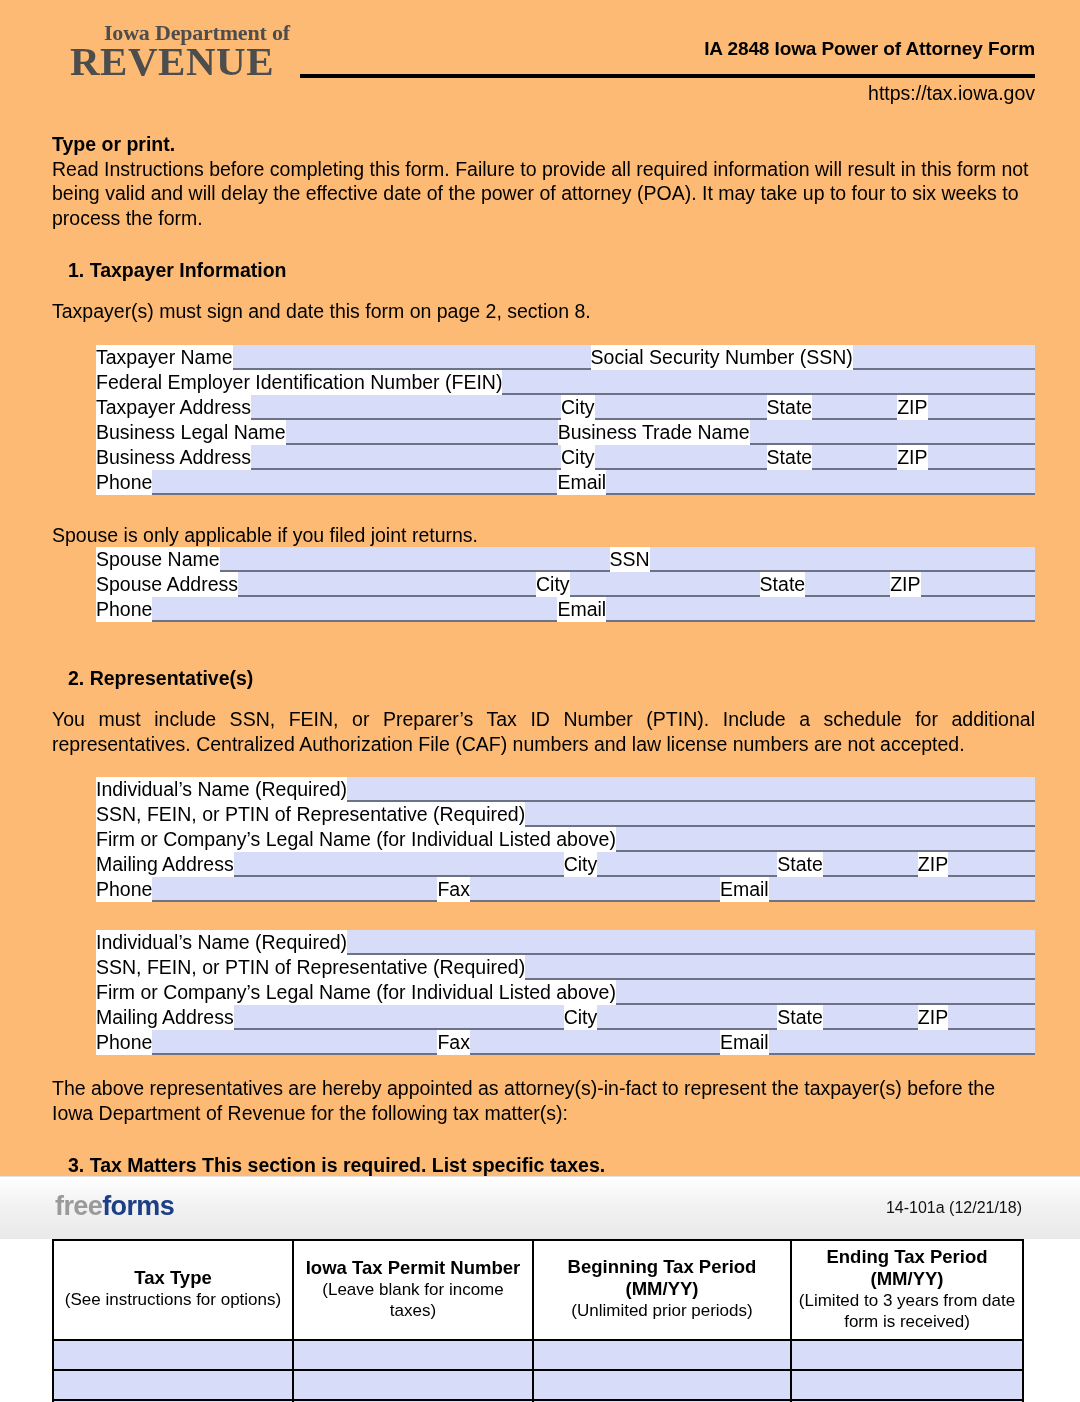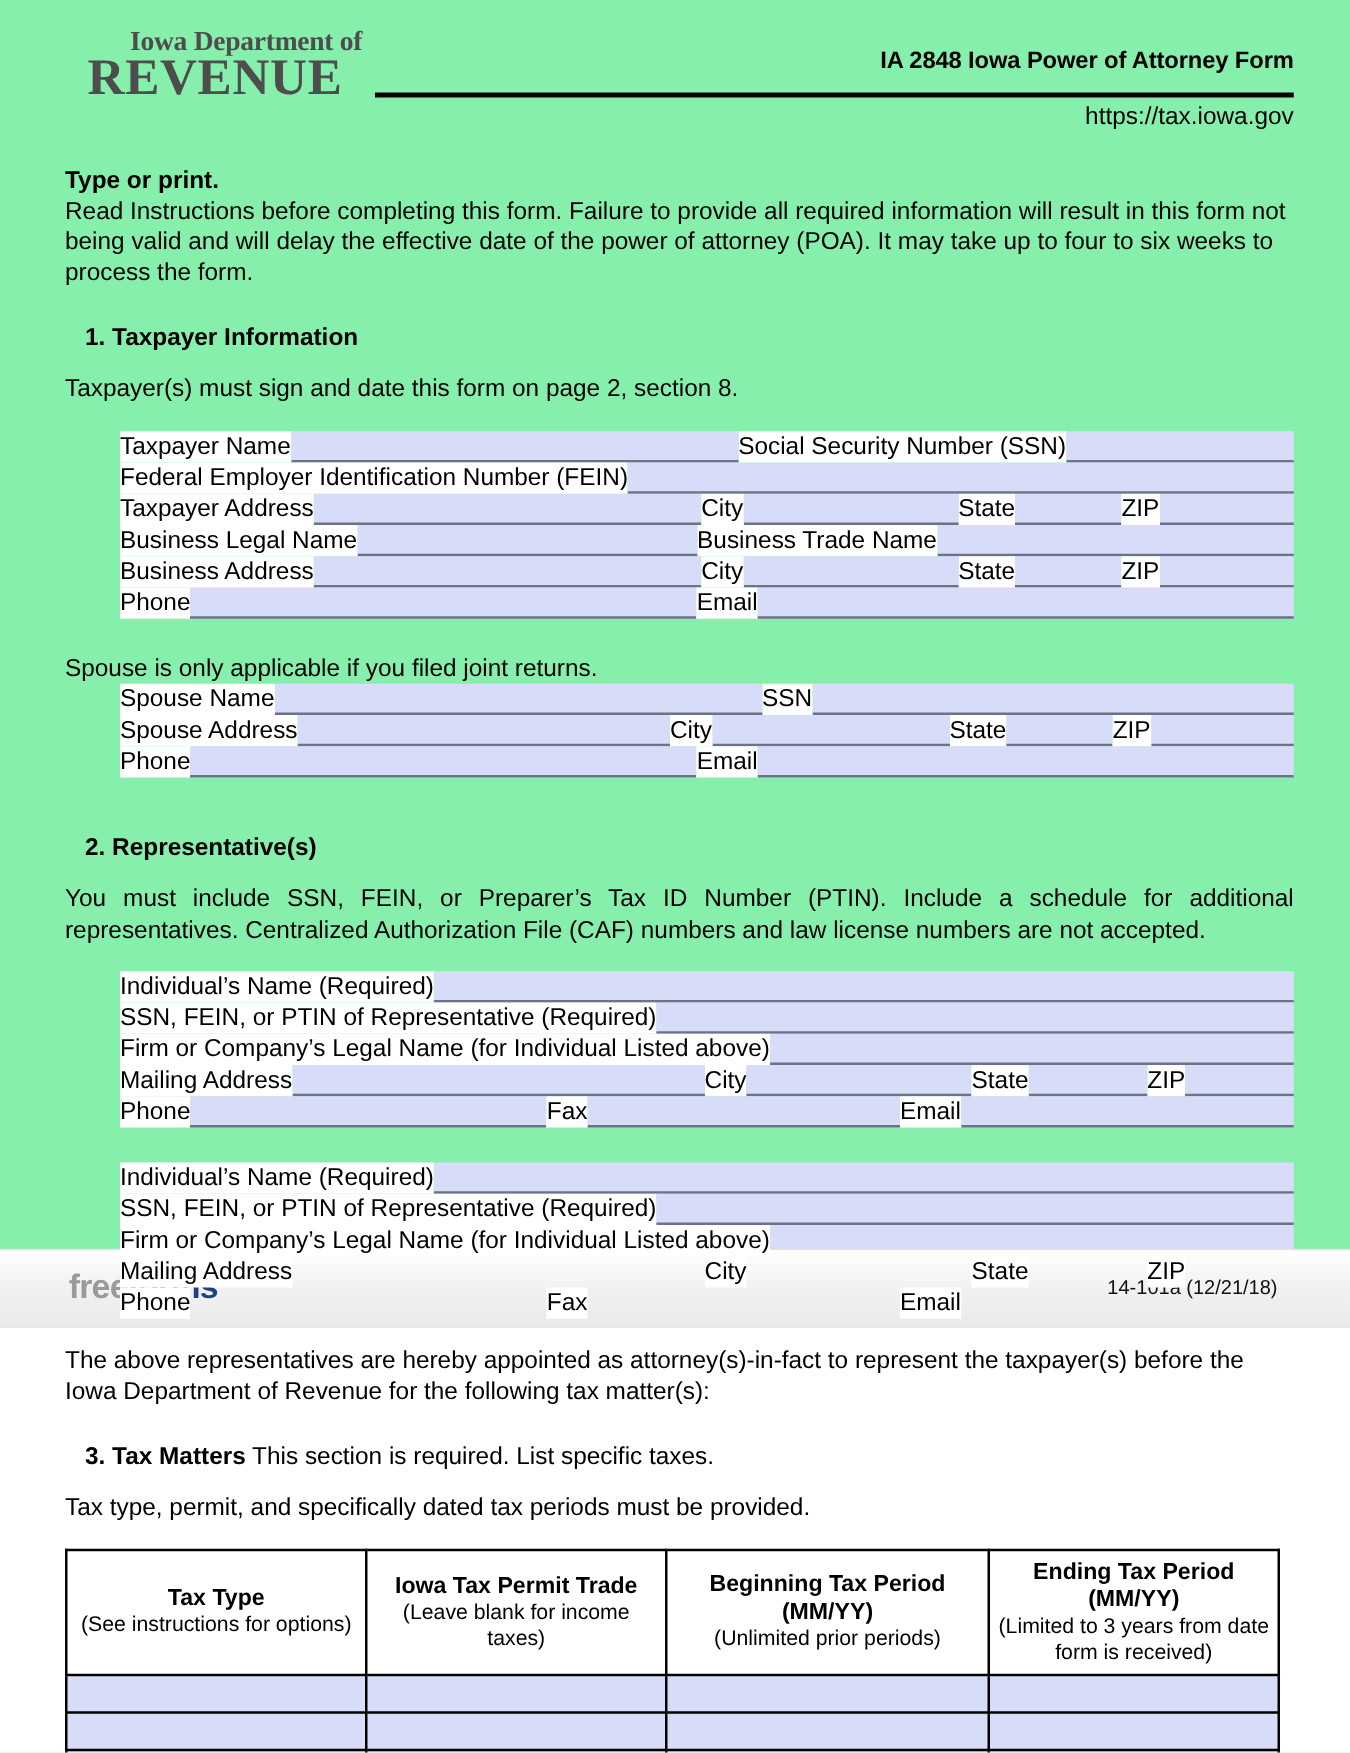--- a/index.html
+++ b/index.html
@@ -12,22 +12,22 @@
     width: 1080px;
     height: 1402px;
     font-family: "Liberation Sans", sans-serif;
     color: #000000;
     position: relative;
     overflow: hidden;
   }
   .page {
     position: relative;
     width: 1080px;
-    height: 1062px;
-    background: #86efac;
+    height: 1239px;
+    background: #fdba74;
   }
 
   
   .header {
     position: relative;
     height: 92px;
     margin: 0 45px 0 45px;
     padding-top: 22px;
   }
   .logo-block {
@@ -91,21 +91,21 @@
     margin: 0;
   }
   .para.justify { text-align: justify; }
   .bold { font-weight: bold; }
   .sec-head {
     font-size: 19.5px;
     line-height: 25px;
     font-weight: bold;
     margin: 16px;
   }
-  .sec-head .reg { font-weight: normal; }
+  .sec-head .reg { font-weight: bold; }
   .gap-sm { height: 12px; }
   .gap-md { height: 21px; }
   .gap-lg { height: 28px; }
 
   
   .frow {
     display: flex;
     align-items: flex-end;
     font-size: 19.5px;
     line-height: 25px;
@@ -403,21 +403,21 @@
           <col class="col-3">
           <col class="col-4">
       </colgroup>
       <thead>
         <tr>
           <th>
             <span class="th-main">Tax Type</span>
             <span class="th-sub">(See instructions for options)</span>
           </th>
           <th>
-            <span class="th-main">Iowa Tax Permit Trade</span>
+            <span class="th-main">Iowa Tax Permit Number</span>
             <span class="th-sub">(Leave blank for income taxes)</span>
           </th>
           <th>
             <span class="th-main">Beginning Tax Period (MM/YY)</span>
             <span class="th-sub">(Unlimited prior periods)</span>
           </th>
           <th>
             <span class="th-main">Ending Tax Period (MM/YY)</span>
             <span class="th-sub">(Limited to 3 years from date form is received)</span>
           </th>

